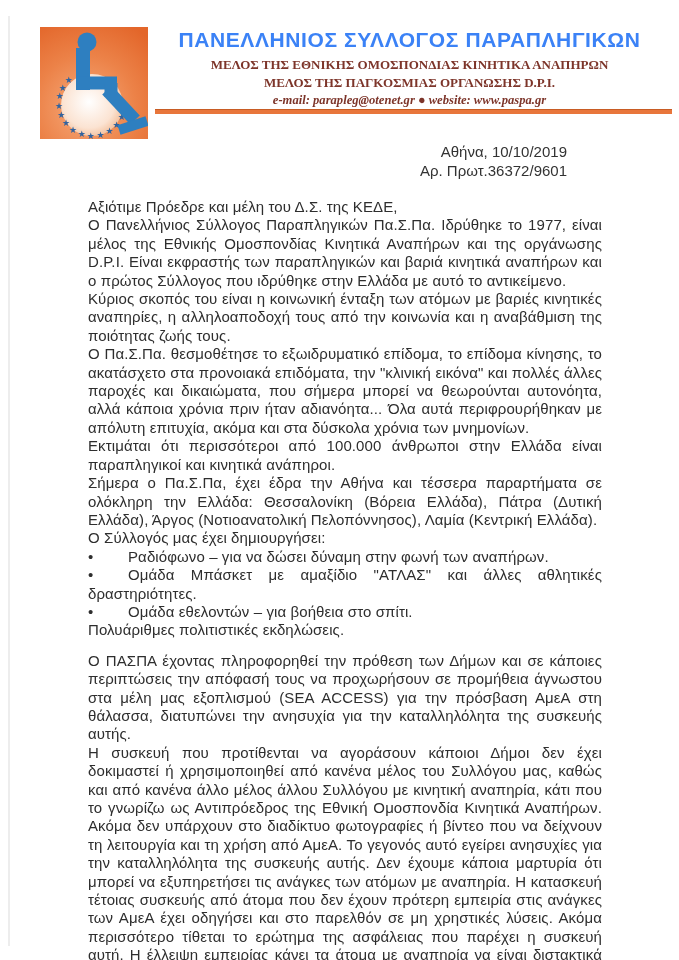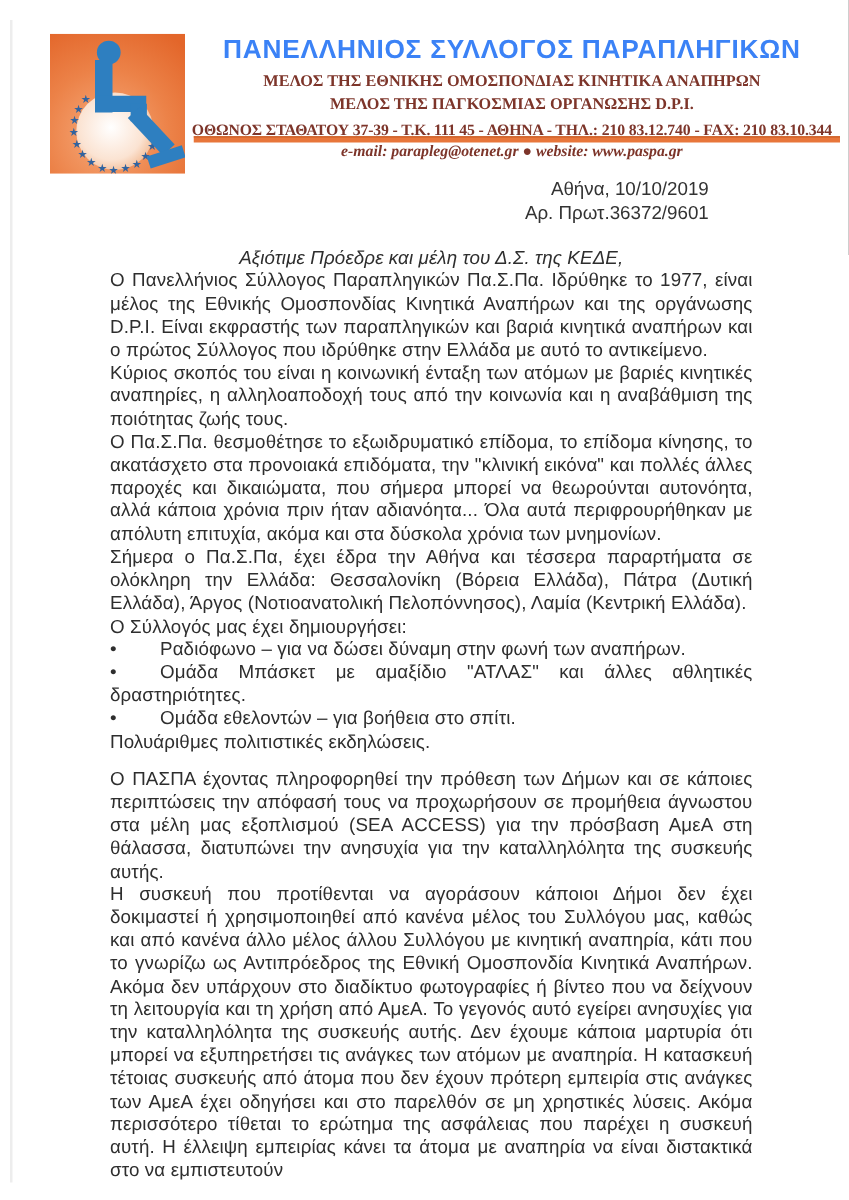--- a/index.html
+++ b/index.html
@@ -40,21 +40,21 @@
   .meta{position:absolute;right:112px;top:143px;text-align:right;
         font-size:15px;line-height:18.5px;color:#333;}
 
   
   .body{
     position:absolute;left:88px;top:198px;width:514px;
     font-size:15px;line-height:18.4px;text-align:justify;
     color:#2e2e2e;letter-spacing:.1px;
   }
   .body p{margin:0;}
-  .salutation{text-align:center;margin:0 0 11px 0;font-style:italic;}
+  .salutation{text-align:left;margin:0 0 11px 0;}
   .bullet .dot{display:inline-block;width:40px;}
   .gap-before{margin-top:12px !important;}
 </style>
 </head>
 <body>
 
 <div class="page">
   <div class="scan-edge"></div>
 
   <div class="logo">
@@ -96,35 +96,35 @@
         <path d="M67,63 L95,93" stroke-width="13" fill="none"></path>
         <path d="M79,103 L107,94" stroke-width="10" fill="none"></path>
       </g>
     </svg>
   </div>
 
   <div class="head">
     <div class="org-name">ΠΑΝΕΛΛΗΝΙΟΣ ΣΥΛΛΟΓΟΣ ΠΑΡΑΠΛΗΓΙΚΩΝ</div>
     <div class="serifline member1">ΜΕΛΟΣ ΤΗΣ ΕΘΝΙΚΗΣ ΟΜΟΣΠΟΝΔΙΑΣ ΚΙΝΗΤΙΚΑ ΑΝΑΠΗΡΩΝ</div>
     <div class="serifline member2">ΜΕΛΟΣ ΤΗΣ ΠΑΓΚΟΣΜΙΑΣ ΟΡΓΑΝΩΣΗΣ D.P.I.</div>
-    <div class="serifline address">ΟΘΩΝΟΣ ΣΤΑΘΑΤΟΥ 37-39 - Τ.Κ. 111 45 - ΑΘΗΝΑ - ΤΗΛ.: 210 83.12.740 - FAX: 210 83.10.344</div>
     <div class="serifline contact">e-mail: parapleg@otenet.gr  ●  website: www.paspa.gr</div>
   </div>
   <div class="rule"></div>
 
   <div class="meta">
     <div>Αθήνα, 10/10/2019</div>
     <div>Αρ. Πρωτ.36372/9601</div>
   </div>
 
   <div class="body">
     <p class="salutation">Αξιότιμε Πρόεδρε και μέλη του Δ.Σ. της ΚΕΔΕ,</p>
     <p>Ο Πανελλήνιος Σύλλογος Παραπληγικών Πα.Σ.Πα. Ιδρύθηκε το 1977, είναι μέλος της Εθνικής Ομοσπονδίας Κινητικά Αναπήρων και της οργάνωσης D.P.I. Είναι εκφραστής των παραπληγικών και βαριά κινητικά αναπήρων και ο πρώτος Σύλλογος που ιδρύθηκε στην Ελλάδα με αυτό το αντικείμενο.</p>
     <p>Κύριος σκοπός του είναι η κοινωνική ένταξη των ατόμων με βαριές κινητικές αναπηρίες, η αλληλοαποδοχή τους από την κοινωνία και η αναβάθμιση της ποιότητας ζωής τους.</p>
     <p>Ο Πα.Σ.Πα. θεσμοθέτησε το εξωιδρυματικό επίδομα, το επίδομα κίνησης, το ακατάσχετο στα προνοιακά επιδόματα, την "κλινική εικόνα" και πολλές άλλες παροχές και δικαιώματα, που σήμερα μπορεί να θεωρούνται αυτονόητα, αλλά κάποια χρόνια πριν ήταν αδιανόητα... Όλα αυτά περιφρουρήθηκαν με απόλυτη επιτυχία, ακόμα και στα δύσκολα χρόνια των μνημονίων.</p>
+    <p>Εκτιμάται ότι περισσότεροι από 100.000 άνθρωποι στην Ελλάδα είναι παραπληγικοί και κινητικά ανάπηροι.</p>
     <p>Σήμερα ο Πα.Σ.Πα, έχει έδρα την Αθήνα και τέσσερα παραρτήματα σε ολόκληρη την Ελλάδα: Θεσσαλονίκη (Βόρεια Ελλάδα), Πάτρα (Δυτική Ελλάδα), Άργος (Νοτιοανατολική Πελοπόννησος), Λαμία (Κεντρική Ελλάδα).</p>
     <p>Ο Σύλλογός μας έχει δημιουργήσει:</p>
     <p class="bullet"><span class="dot">•</span><span>Ραδιόφωνο – για να δώσει δύναμη στην φωνή των αναπήρων.</span></p>
     <p class="bullet"><span class="dot">•</span><span>Ομάδα Μπάσκετ με αμαξίδιο "ΑΤΛΑΣ" και άλλες αθλητικές δραστηριότητες.</span></p>
     <p class="bullet"><span class="dot">•</span><span>Ομάδα εθελοντών – για βοήθεια στο σπίτι.</span></p>
     <p>Πολυάριθμες πολιτιστικές εκδηλώσεις.</p>
     <p class="gap-before">Ο ΠΑΣΠΑ έχοντας πληροφορηθεί την πρόθεση των Δήμων και σε κάποιες περιπτώσεις την απόφασή τους να προχωρήσουν σε προμήθεια άγνωστου στα μέλη μας εξοπλισμού (SEA ACCESS) για την πρόσβαση ΑμεΑ στη θάλασσα, διατυπώνει την ανησυχία για την καταλληλόλητα της συσκευής αυτής.</p>
     <p>Η συσκευή που προτίθενται να αγοράσουν κάποιοι Δήμοι δεν έχει δοκιμαστεί ή χρησιμοποιηθεί από κανένα μέλος του Συλλόγου μας, καθώς και από κανένα άλλο μέλος άλλου Συλλόγου με κινητική αναπηρία, κάτι που το γνωρίζω ως Αντιπρόεδρος της Εθνική Ομοσπονδία Κινητικά Αναπήρων. Ακόμα δεν υπάρχουν στο διαδίκτυο φωτογραφίες ή βίντεο που να δείχνουν τη λειτουργία και τη χρήση από ΑμεΑ. Το γεγονός αυτό εγείρει ανησυχίες για την καταλληλόλητα της συσκευής αυτής. Δεν έχουμε κάποια μαρτυρία ότι μπορεί να εξυπηρετήσει τις ανάγκες των ατόμων με αναπηρία. Η κατασκευή τέτοιας συσκευής από άτομα που δεν έχουν πρότερη εμπειρία στις ανάγκες των ΑμεΑ έχει οδηγήσει και στο παρελθόν σε μη χρηστικές λύσεις. Ακόμα περισσότερο τίθεται το ερώτημα της ασφάλειας που παρέχει η συσκευή αυτή. Η έλλειψη εμπειρίας κάνει τα άτομα με αναπηρία να είναι διστακτικά στο να εμπιστευτούν</p>
   </div>
 </div>

